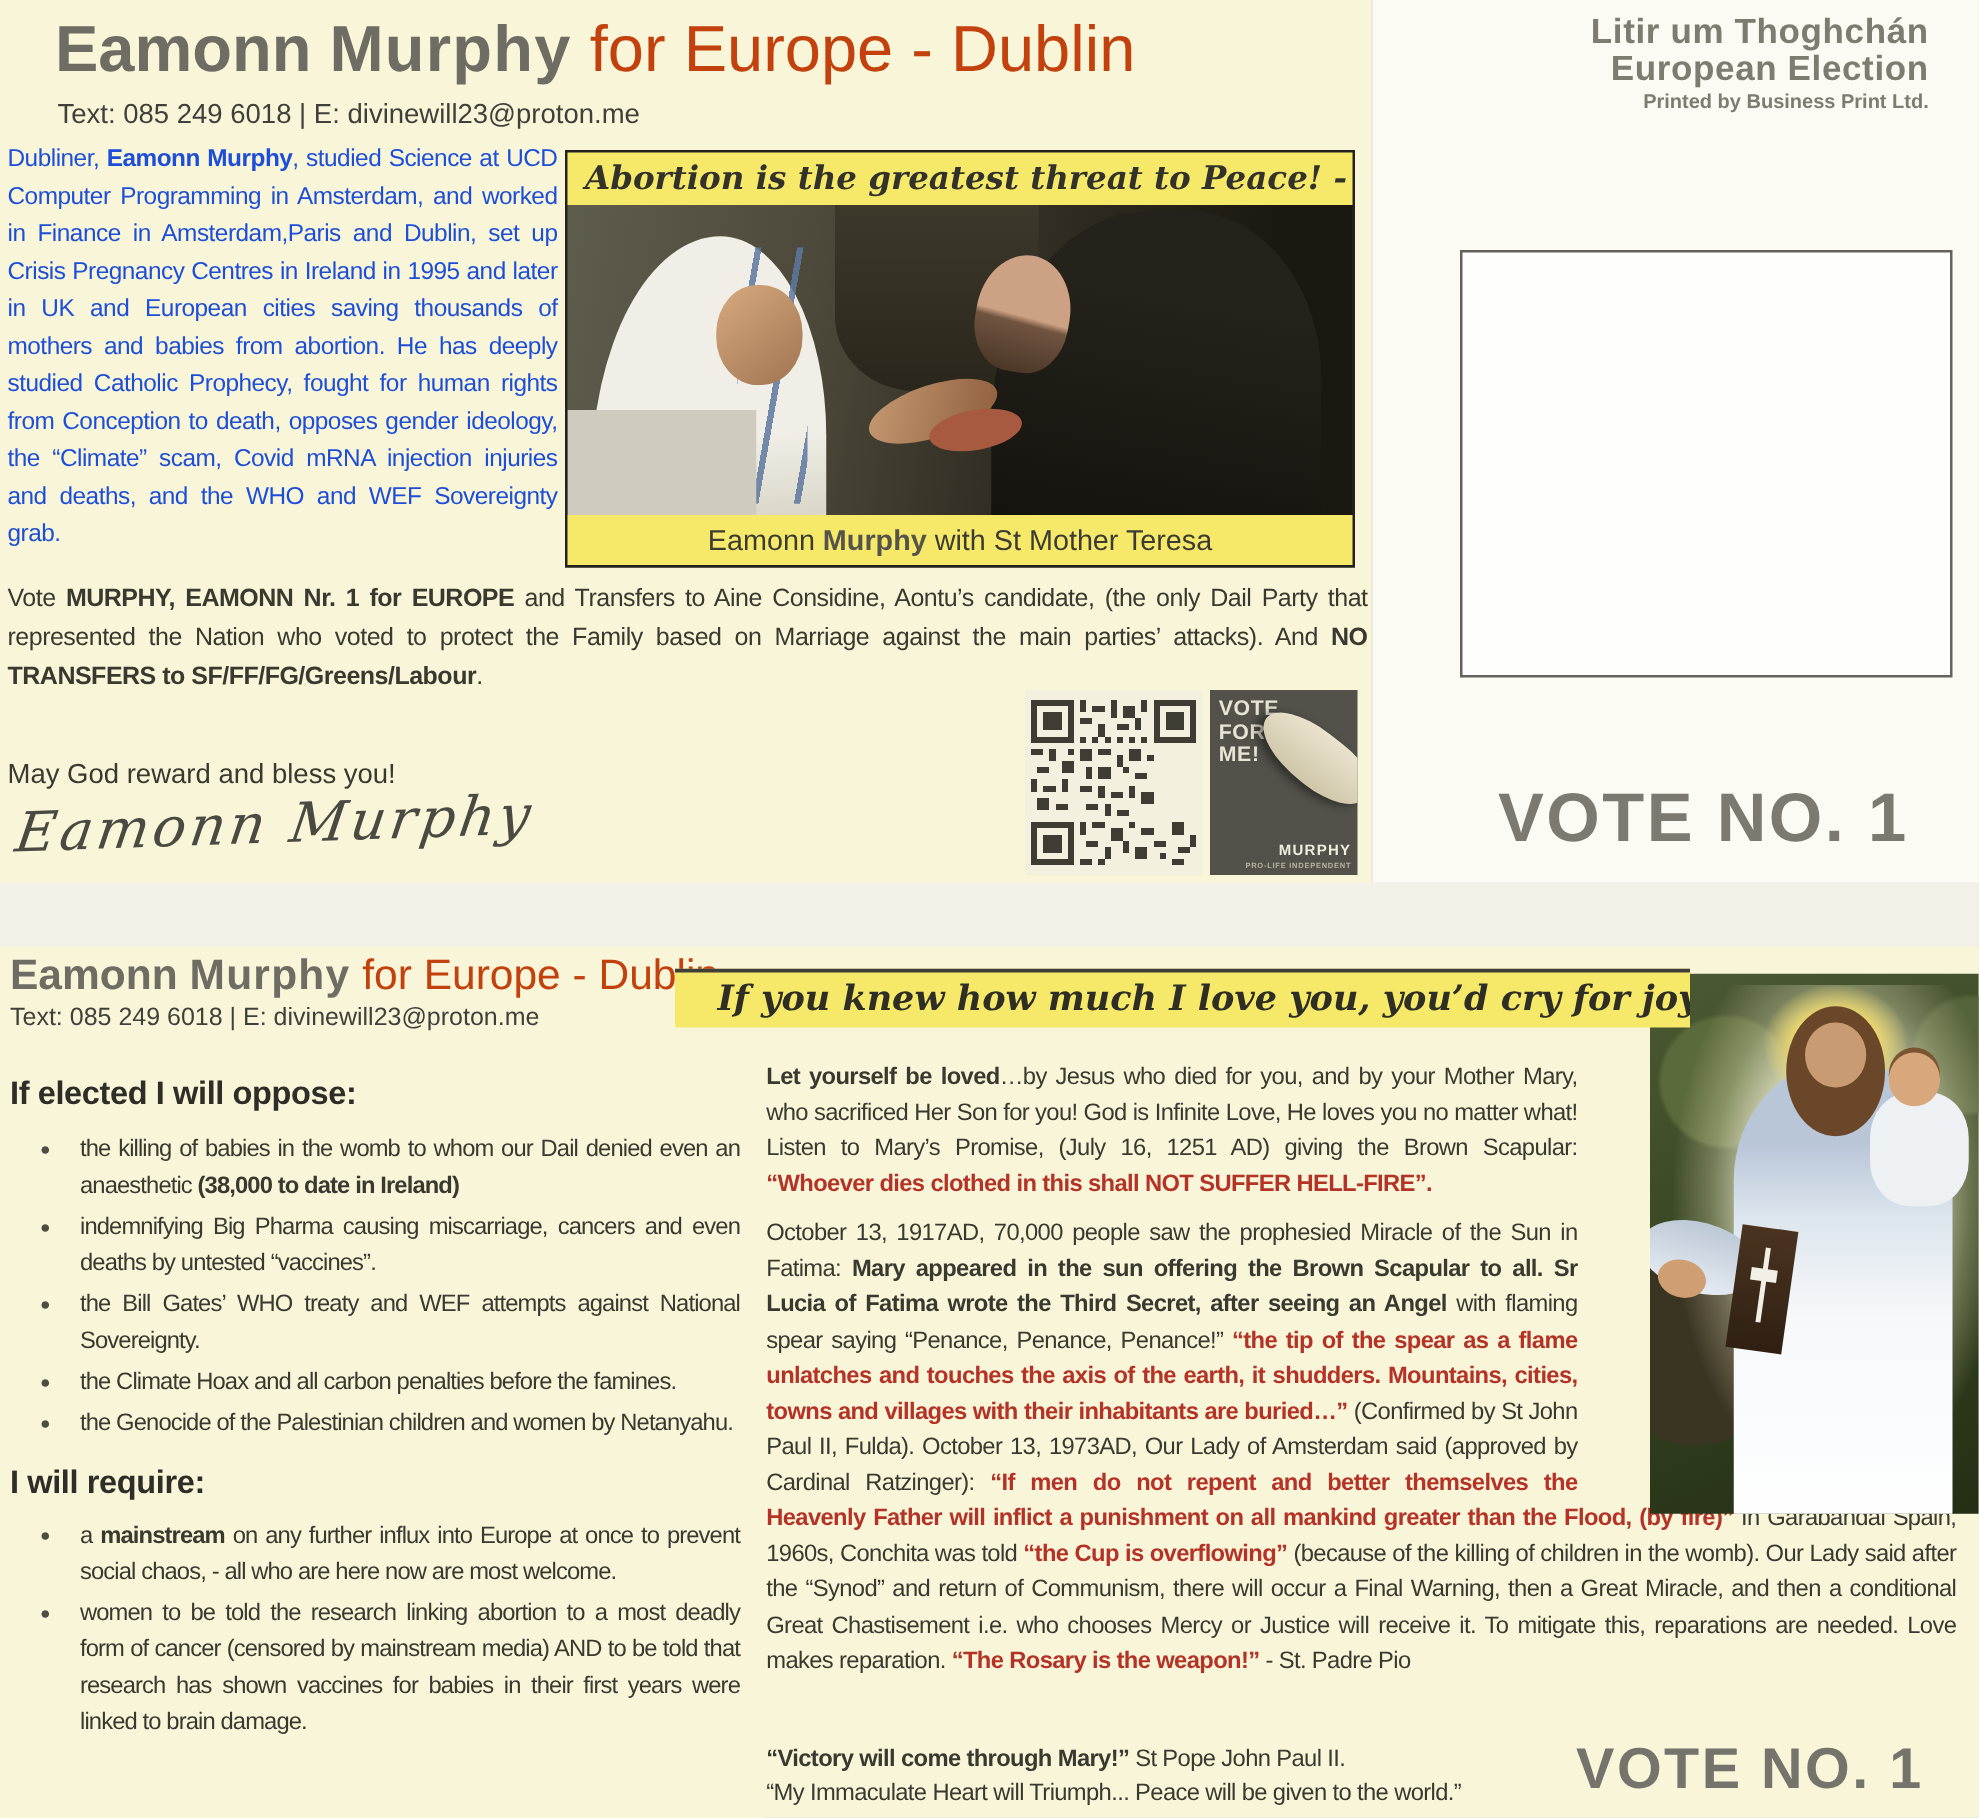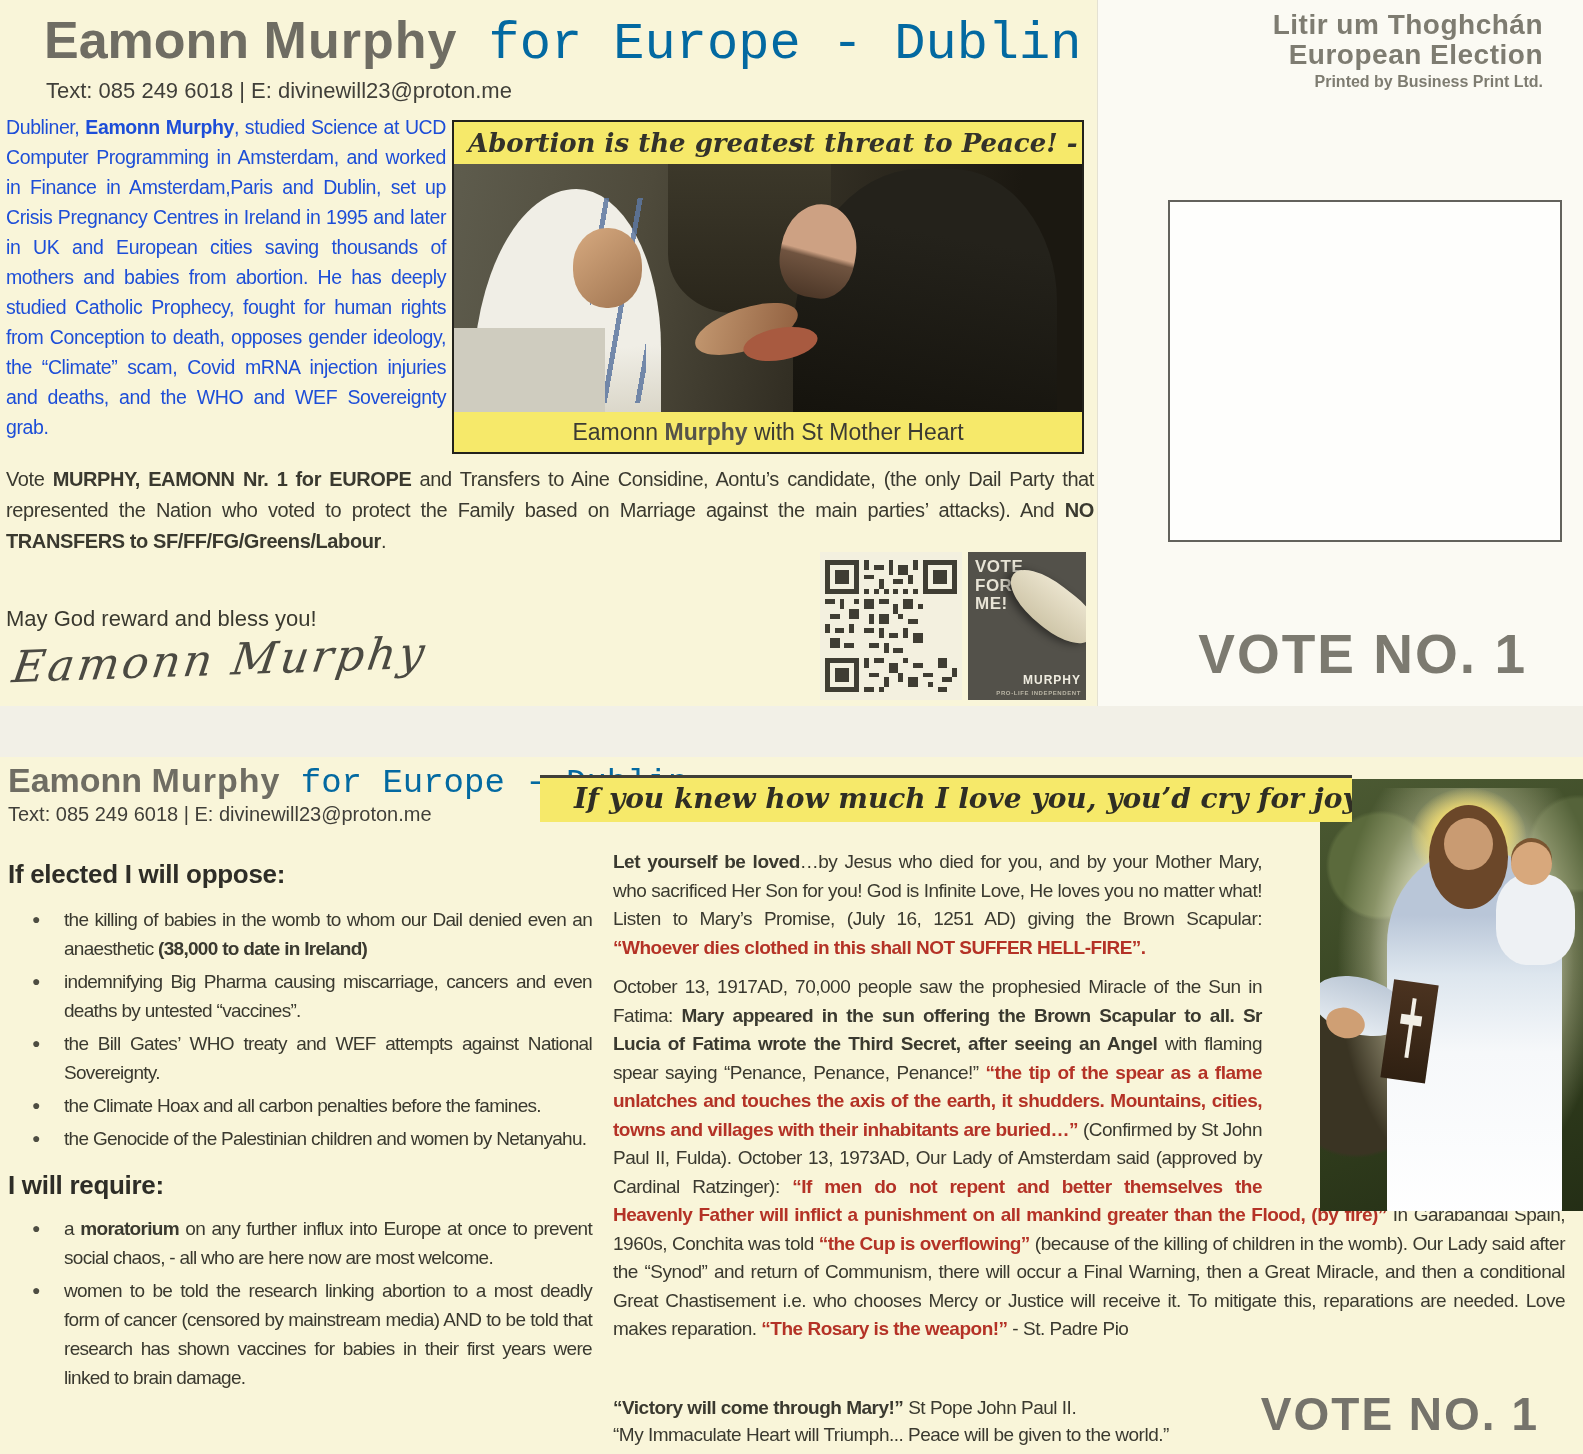--- a/index.html
+++ b/index.html
@@ -6,21 +6,21 @@
   .page{position:relative;width:1583px;height:1454px;background:#f2f0e7;overflow:hidden;
         font-family:"Liberation Sans",sans-serif;color:#3a392f;}
   section{position:absolute;left:0;width:1583px;}
   
   .front{top:0;height:706px;}
   .front-left-bg{position:absolute;left:0;top:0;width:1097px;height:706px;background:#f9f5d9;}
   .front-right-bg{position:absolute;left:1097px;top:0;width:486px;height:706px;background:#fbfaf3;border-left:1px solid #e4e1d2;}
   .h1-title{position:absolute;left:44px;top:12px;margin:0;font-size:52px;line-height:1.1;color:#6f6d63;white-space:nowrap;font-weight:400;}
   .t-first{font-weight:700;}
   .t-last{font-weight:800;letter-spacing:1px;}
-  .t-rest{font-weight:400;color:#0369a1;font-family:Liberation Mono, monospace;}
+  .t-rest{font-weight:400;color:#c2410c;}
   .contact{position:absolute;left:46px;top:78px;font-size:22px;color:#403f39;}
   .bio{position:absolute;left:6px;top:112px;width:440px;margin:0;font-size:19.5px;letter-spacing:-0.4px;
        line-height:30px;text-align:justify;color:#1d4ed8;}
   .photo{position:absolute;left:452px;top:120px;width:628px;height:330px;margin:0;border:2px solid #23221c;
          display:flex;flex-direction:column;background:#2c2a22;}
   .cap-top{height:42px;background:#f6e96a;font-family:"DejaVu Serif",serif;font-style:italic;font-weight:700;
            font-size:26px;color:#33322a;line-height:42px;padding-left:14px;white-space:nowrap;overflow:hidden;}
   .scene{flex:1;position:relative;overflow:hidden;
          background:linear-gradient(100deg,#5e5c4d 0%,#4e4a3b 30%,#332f24 55%,#1b1811 85%);}
   .t-veil{position:absolute;left:3%;top:10%;width:30%;height:92%;border-radius:55% 45% 0 0/85% 70% 0 0;
@@ -125,21 +125,21 @@
       <div class="scene">
         <div class="mid-fig"></div>
         <div class="t-veil"></div>
         <div class="t-face"></div>
         <div class="t-sleeve"></div>
         <div class="m-fig"></div>
         <div class="m-face"></div>
         <div class="hands"></div>
         <div class="red-hand"></div>
       </div>
-      <figcaption class="cap-bottom"><span class="run-n">Eamonn </span><span class="run-b">Murphy</span><span class="run-n"> with St Mother Heart</span></figcaption>
+      <figcaption class="cap-bottom"><span class="run-n">Eamonn </span><span class="run-b">Murphy</span><span class="run-n"> with St Mother Teresa</span></figcaption>
     </figure>
 
     <p class="vote-para"><span class="run-n">Vote </span><span class="run-b">MURPHY, EAMONN Nr. 1 for EUROPE</span><span class="run-n"> and Transfers to Aine Considine, Aontu’s candidate, (the only Dail Party that represented the Nation who voted to protect the Family based on Marriage against the main parties’ attacks). And </span><span class="run-b">NO TRANSFERS to SF/FF/FG/Greens/Labour</span><span class="run-n">.</span></p>
     <p class="bless-line">May God reward and bless you!</p>
     <div class="signature">Eamonn Murphy</div>
 
     <div class="qr">
       <svg viewBox="0 0 29 29" width="100%" height="100%" shape-rendering="crispEdges">
         <rect width="29" height="29" fill="#f3f0df"></rect>
         <g fill="#3f3d33">
@@ -275,21 +275,21 @@
           </li>
           <li>
             <span class="marker">●</span>
             <span class="li-body"><span class="run-n">the Genocide of the Palestinian children and women by Netanyahu.</span></span>
           </li>
         </ul>
       <h3 class="sec-h require-h">I will require:</h3>
       <ul class="blist">
           <li>
             <span class="marker">●</span>
-            <span class="li-body"><span class="run-n">a </span><span class="run-b">moratorium</span><span class="run-n"> on any further influx into Europe at once to prevent social chaos, - all who are here now are most welcome.</span></span>
+            <span class="li-body"><span class="run-n">a </span><span class="run-b">mainstream</span><span class="run-n"> on any further influx into Europe at once to prevent social chaos, - all who are here now are most welcome.</span></span>
           </li>
           <li>
             <span class="marker">●</span>
             <span class="li-body"><span class="run-n">women to be told the research linking abortion to a most deadly form of cancer (censored by mainstream media) AND to be told that research has shown vaccines for babies in their first years were linked to brain damage.</span></span>
           </li>
         </ul>
     </div>
 
     <div class="right-col">
       <div class="mary-spacer"></div>

